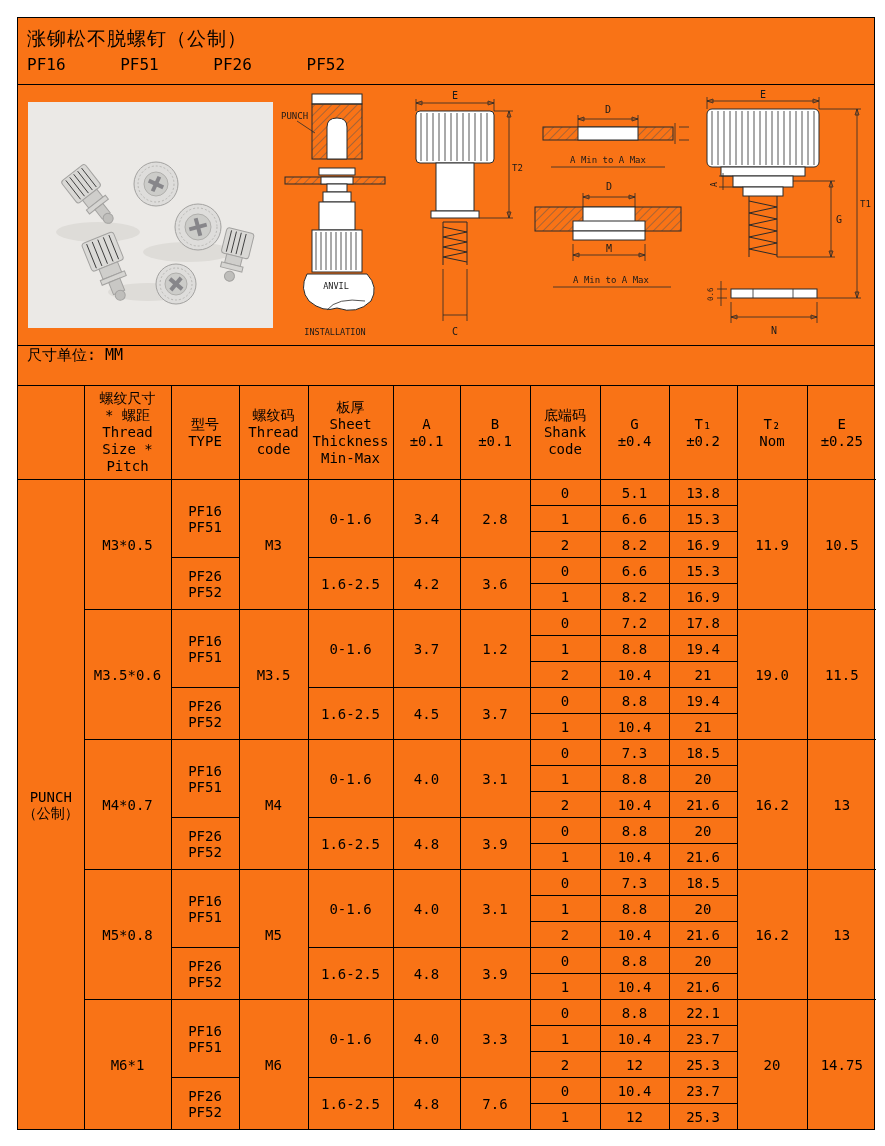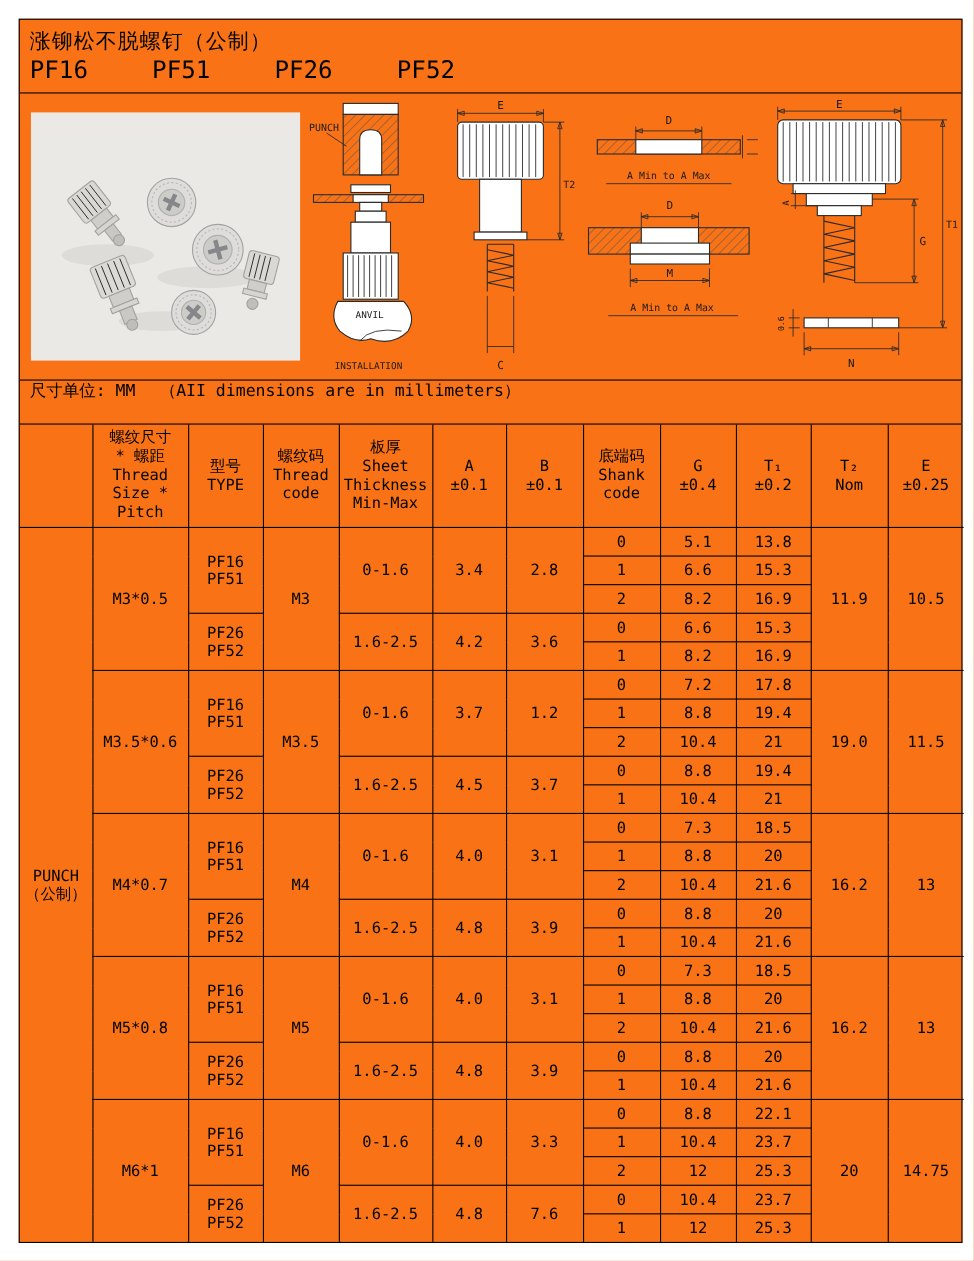--- a/index.html
+++ b/index.html
@@ -1,20 +1,20 @@
 <!DOCTYPE html>
 <html><head>
 <meta charset="utf-8">
 <style>
   html,body{margin:0;padding:0;background:#fff;}
   body{width:885px;height:1146px;position:relative;font-family:"DejaVu Sans Mono","Liberation Mono",monospace;color:#000;}
   .sheet{position:absolute;left:17px;top:17px;width:858px;border:1px solid #000;box-sizing:border-box;background:#f97316;}
   .title-block{height:67px;border-bottom:1px solid #000;box-sizing:border-box;padding:7px 0 0 9px;}
   .page-title{font-size:19px;line-height:26px;letter-spacing:1px;}
-  .code-line{font-size:22px;line-height:28px;}
+  .code-line{font-size:16px;line-height:28px;}
   .code-line span{display:inline-block;margin-right:45px;}
   .media-block{height:261px;border-bottom:1px solid #000;box-sizing:border-box;display:flex;align-items:center;padding:0 4px 0 10px;}
   .photo{width:245px;height:226px;flex:0 0 auto;}
   .drawings{flex:1;display:flex;justify-content:space-between;align-items:center;padding-left:6px;}
   .unit-block{height:40px;border-bottom:1px solid #000;box-sizing:border-box;display:flex;align-items:flex-start;font-size:15px;padding-left:9px;}
   .unit-block .note{margin-left:22px;}
   table.spec{border-collapse:collapse;border:hidden;width:100%;table-layout:fixed;}
   .spec th,.spec td{border:1px solid #000;text-align:center;vertical-align:middle;padding:0;white-space:pre-line;font-weight:normal;}
   .spec thead th{height:93px;font-size:14px;line-height:17px;}
   .spec tbody td{height:25px;font-size:14px;line-height:16px;}
@@ -193,21 +193,20 @@
         <text x="20" y="212" font-size="7.5" transform="rotate(-90 20 212)">0.6</text>
         <path class="dim" d="M38 213 V234 M124 213 V234 M38 228 H124"></path>
         <path class="dim" d="M38 228 l6 -2 v4 z M124 228 l-6 -2 v4 z" fill="#2a2a2a"></path>
         <text x="81" y="245" font-size="10" text-anchor="middle">N</text>
       </svg>
     </div>
   </div>
 
   <div class="unit-block">
     <span>尺寸单位: MM</span>
-    <span class="note">（AII dimensions are in millimeters）</span>
   </div>
 
   <table class="spec">
     <colgroup>
       <col style="width:66px">
         <col style="width:87px">
         <col style="width:68px">
         <col style="width:69px">
       <col style="width:85px">
         <col style="width:67px">

